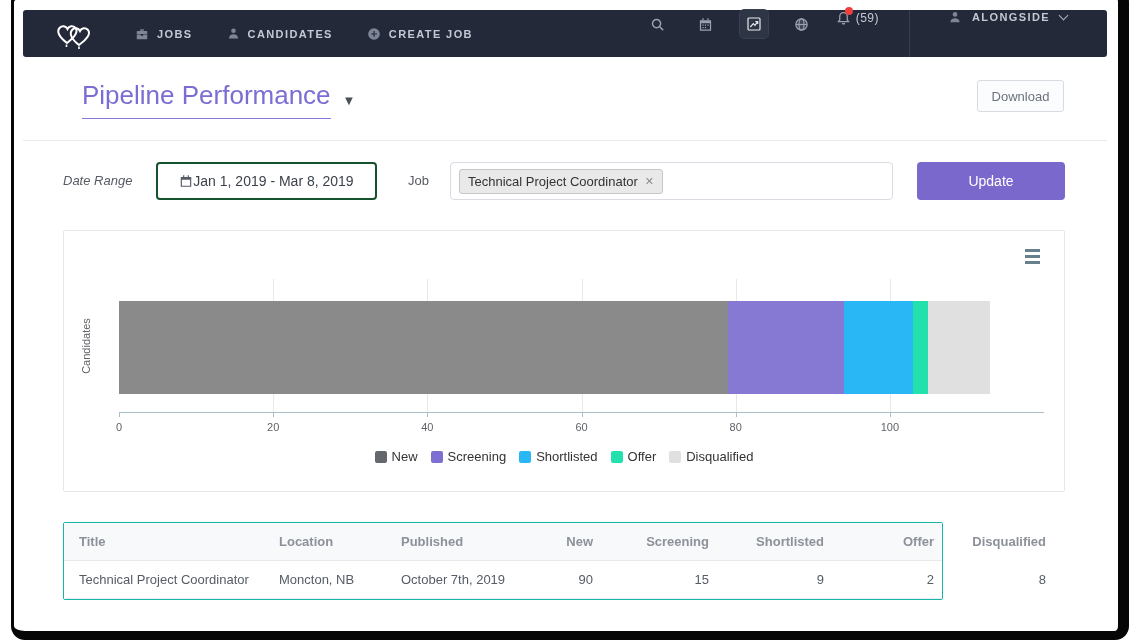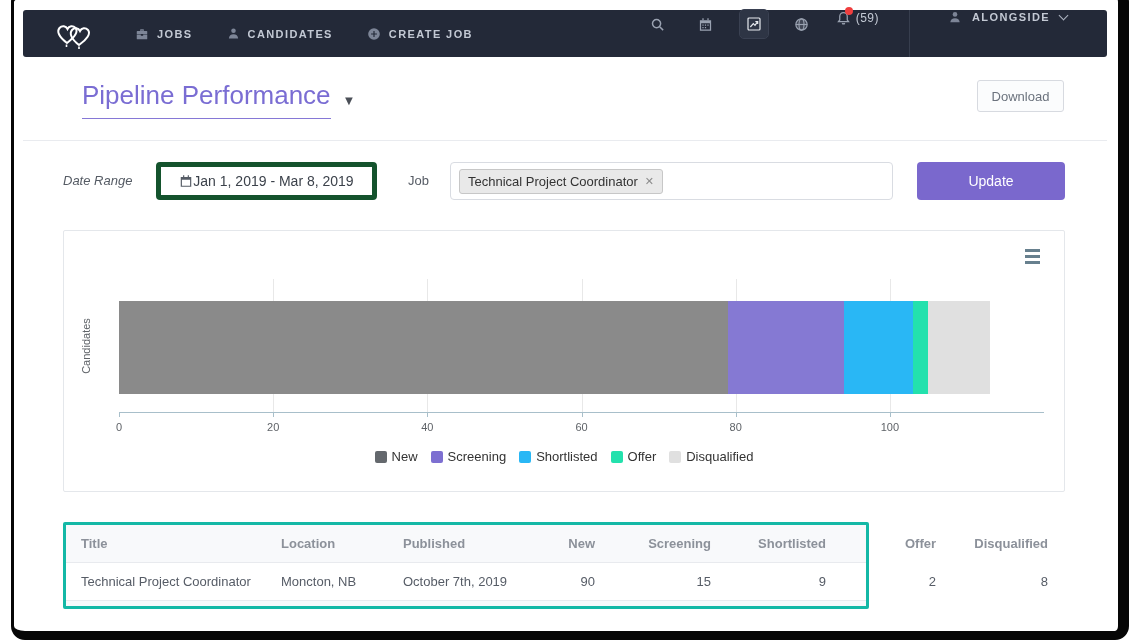--- a/index.html
+++ b/index.html
@@ -48,21 +48,21 @@
     border-bottom:1px solid #8678d6; font-weight:400;margin-left:19px; }
   .title-caret { color:#4a4f57; font-size:13px; margin-top:2px; }
   .download-btn { position:absolute; left:977px; top:80px; width:87px; height:32px;
     background:#fbfcfd; border:1px solid #d7dae0; border-radius:3px; font-size:13px;
     color:#6b727d; cursor:pointer; font-family:inherit; }
   .rule { position:absolute; left:23px; top:140px; width:1084px; height:1px; background:#e9ebef; }
   
   .filter-label { position:absolute; top:173px; font-size:13px; color:#555b64; }
   .lbl-date { left:63px;font-style:italic; } .lbl-job { left:408px; }
   .date-input { position:absolute; left:156px; top:162px; width:221px; height:38px;
-    background:#fff; border:5px solid #14532d; border-radius:4px; display:flex;
+    background:#fff; border:2px solid #14532d; border-radius:4px; display:flex;
     align-items:center; justify-content:center; font-size:14px; color:#3c424b;
     cursor:pointer; }
   .date-input svg { color:#565c66; }
   .job-input { position:absolute; left:450px; top:162px; width:443px; height:38px;
     background:#fff; border:1px solid #d9dce2; border-radius:4px; display:flex;
     align-items:center; padding:0 8px; cursor:text; }
   .job-tag { display:flex; align-items:center; gap:7px; background:#e9e9e9;
     border:1px solid #c7c7c7; border-radius:3px; padding:4px 8px; font-size:13px; color:#333; }
   .tag-x { color:#8b8b8b; font-size:11px; cursor:pointer; line-height:1; }
   .update-btn { position:absolute; left:917px; top:162px; width:148px; height:38px;
@@ -84,22 +84,22 @@
   .seg { height:100%; }
   .xtick { position:absolute; top:134px; height:4px; width:1px; background:#a8bfca; }
   .xtick-label { position:absolute; top:142px; transform:translateX(-50%);
     font-size:11px; color:#5f6368; }
   .legend { position:absolute; left:0; top:218px; width:100%; display:flex;
     justify-content:center; gap:13px; }
   .legend-item { display:flex; align-items:center; gap:5px; font-size:13px;
     color:#333; cursor:pointer; }
   .legend-swatch { width:12px; height:12px; border-radius:2px; }
   
-  .table-card { position:absolute; left:63px; top:522px; width:806px;
-    background:#f8f9fb; border:3px solid #14b8a6; border-radius:2px; padding-bottom:5px; }
+  .table-card { position:absolute; left:63px; top:522px; width:880px;
+    background:#f8f9fb; border:1px solid #14b8a6; border-radius:2px; }
   .t-row { display:grid; grid-template-columns:200px 122px 123px 86px 116px 115px 110px 128px;
     align-items:center; height:38px; }
   .t-head { background:#f8f9fb; border-bottom:1px solid #e8eaee; }
   .t-head .t-cell { font-weight:700; color:#8c919a; font-size:13px; }
   .t-body { background:#ffffff; border-bottom:1px solid #e8eaee; cursor:pointer; }
   .t-body .t-cell { color:#565c66; font-size:13px; }
   .t-cell { padding:0 0 0 15px; white-space:nowrap; }
   .t-cell.num { text-align:right; padding:0 2px 0 0; }
   .t-cell.last { padding-right:18px; }
 </style>

